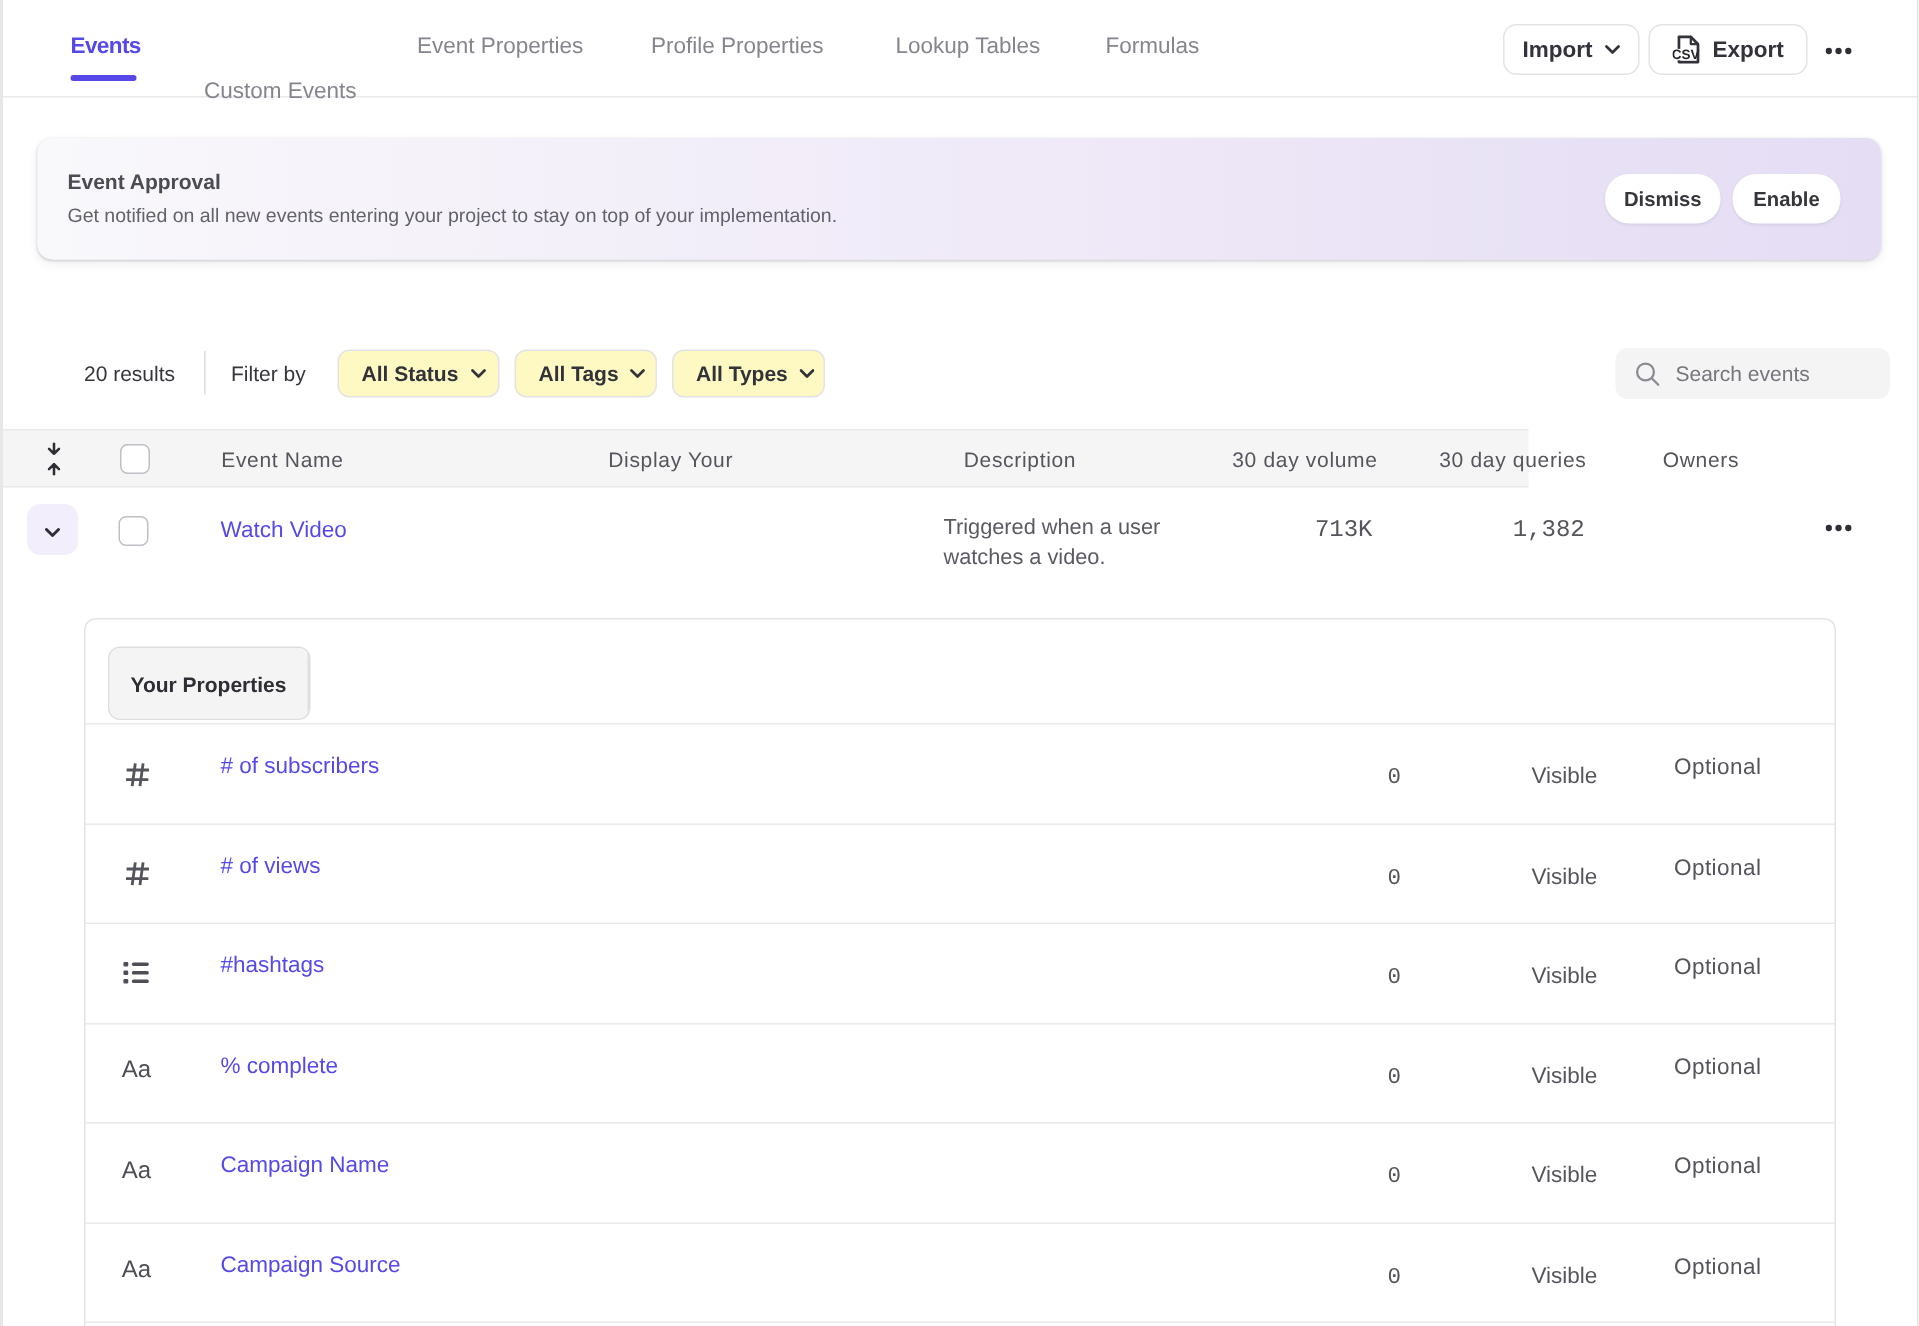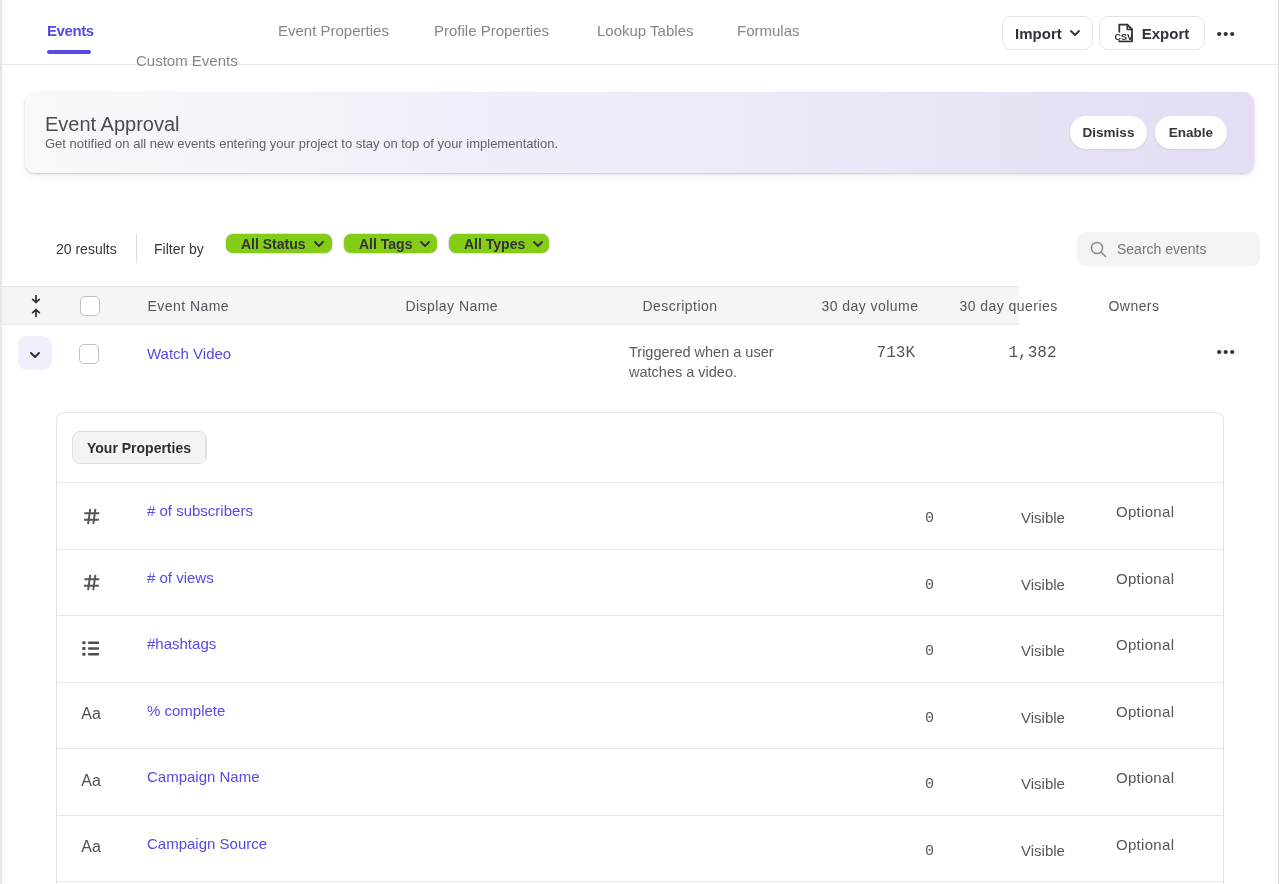--- a/index.html
+++ b/index.html
@@ -12,44 +12,44 @@
   .topbar { position:absolute; left:0; top:0; width:1279px; height:65px; background:#fff; border-bottom:1px solid #eaeaec; }
   .tab { position:absolute; top:22px; font-size:15px; font-weight:400; color:#85858d; white-space:nowrap; }
   .tab.active { color:#5649e8; font-weight:700; letter-spacing:-0.4px; }
   .underline { position:absolute; left:47px; top:49.5px; width:44px; height:4px; border-radius:2px; background:#5649e8; }
   .btn { position:absolute; background:#fff; border:1px solid #e3e3e7; border-radius:9px; display:flex; align-items:center; justify-content:center; font-size:15px; font-weight:700; color:#32323a; }
 
   
   .banner { position:absolute; left:25px; top:92px; width:1229px; height:81px; border-radius:10px;
             background:linear-gradient(to right, #f9f8fb 0%, #efe9f8 55%, #e4ddf4 100%);
             box-shadow:0 1px 2px rgba(45,40,70,0.20), 0 3px 7px rgba(45,40,70,0.07); }
-  .banner h2 { font-size:20px; font-weight:400; color:#4b4b52; position:absolute; left:20px; top:21px; }
+  .banner h2 { font-size:14px; font-weight:700; color:#4b4b52; position:absolute; left:20px; top:21px; }
   .banner p { font-size:13px; color:#62626b; position:absolute; left:20px; top:44px; }
   .bbtn { position:absolute; top:24px; height:33px; background:#fff; border-radius:16px; display:flex; align-items:center; justify-content:center; font-size:13.5px; font-weight:700; color:#35353b; box-shadow:0 1px 2px rgba(45,40,70,0.10); }
 
   
   .fr-text { position:absolute; font-size:14px; color:#36363c; }
   .fr-sep { position:absolute; left:136px; top:234px; width:1px; height:29px; background:#dcdcde; }
-  .drop { position:absolute; top:233px; height:21px; background:#84cc16; border:1px solid #e3e3e7; border-radius:8px; display:flex; align-items:center; font-size:14px; font-weight:700; color:#32323a; }
+  .drop { position:absolute; top:233px; height:32px; background:#fef9c3; border:1px solid #e3e3e7; border-radius:8px; display:flex; align-items:center; font-size:14px; font-weight:700; color:#32323a; }
   .search { position:absolute; left:1077px; top:232px; width:183px; height:34px; background:#f4f4f5; border-radius:8px; }
   .search span { position:absolute; left:40px; top:8.5px; font-size:14px; color:#75757d; }
 
   
   .thead { position:absolute; left:1.5px; top:286px; width:1017px; height:39px; background:#f5f5f6; border-top:1px solid #eaeaec; border-bottom:1px solid #eaeaec;padding-left:10px; }
   .th { position:absolute; font-size:14px; font-weight:500; color:#55555c; top:10.5px; white-space:nowrap; letter-spacing:0.45px; }
   .cb { position:absolute; width:20px; height:20px; border:1.5px solid #bfbfc6; border-radius:5px; background:#fff; }
 
   
   .chevbtn { position:absolute; left:18px; top:336px; width:34px; height:34px; background:#f2eefb; border-radius:9px; }
   .link { color:#5649e8; }
   .mono { font-family:"Liberation Mono", monospace; font-size:16px; color:#55555c; }
 
   
   .card { position:absolute; left:56px; top:412px; width:1168px; height:472px; border:1px solid #e4e4e8; border-bottom:none; border-radius:8px 8px 0 0; background:#fff; }
-  .seg { position:absolute; left:15px; top:18px; height:33px; border:1px solid #dededf; border-radius:8px; display:flex; overflow:hidden; }
+  .seg { position:absolute; left:15px; top:18px; height:49px; border:1px solid #dededf; border-radius:8px; display:flex; overflow:hidden; }
   .seg .s1 { background:#f4f4f5; color:#2d2d33; font-weight:700; font-size:14px; display:flex; align-items:center; padding:0 14px; border-right:1px solid #dededf; }
   .seg .s2 { background:#fff; color:#8d8d95; font-weight:700; font-size:14px; display:flex; align-items:center; padding:0 14px; }
   .prow { position:absolute; left:0; width:1166px; height:67px; border-top:1px solid #e9e9ec; }
   .picon { position:absolute; left:16px; top:0; width:36px; height:66px; display:flex; align-items:center; justify-content:center; color:#4b4b52; }
   .pname { position:absolute; left:90px; top:19px; font-size:15px; color:#5649e8; }
   .pzero { position:absolute; left:830px; top:27px; width:47px; text-align:right; font-family:"Liberation Mono", monospace; font-size:15px; color:#55555c; }
   .pvis  { position:absolute; left:964px; top:26px; font-size:15px; color:#55555c; }
   .popt  { position:absolute; left:1059px; top:20px; font-size:15px; color:#55555c; letter-spacing:0.3px; }
 </style>
 </head>
@@ -116,21 +116,21 @@
     <span>Search events</span>
   </div>
 
   <div class="thead">
     <svg width="14" height="22" viewBox="0 0 14 22" style="position:absolute; left:27px; top:8px;">
       <path d="M7 0.7 V7.5 M7 7.5 L3.7 4.3 M7 7.5 L10.3 4.3" stroke="#2d2d33" stroke-width="1.7" fill="none" stroke-linecap="round" stroke-linejoin="round"></path>
       <path d="M7 21.3 V14.5 M7 14.5 L3.7 17.7 M7 14.5 L10.3 17.7" stroke="#2d2d33" stroke-width="1.7" fill="none" stroke-linecap="round" stroke-linejoin="round"></path>
     </svg>
     <div class="cb" style="left:78.5px; top:9px;"></div>
     <span class="th" style="left:146px;">Event Name</span>
-    <span class="th" style="left:404px;">Display Name</span>
+    <span class="th" style="left:404px;">Display Your</span>
     <span class="th" style="left:629px;margin-left:12px;">Description</span>
     <span class="th" style="left:820px;">30 day volume</span>
     <span class="th" style="left:958px;">30 day queries</span>
     <span class="th" style="left:1107px;">Owners</span>
   </div>
 
   <div class="chevbtn">
     <svg width="10" height="6" viewBox="0 0 10 6" style="position:absolute; left:12px; top:15.5px;">
       <path d="M1 1l4 4 4-4" fill="none" stroke="#2d2d33" stroke-width="1.9" stroke-linecap="round" stroke-linejoin="round"></path>
     </svg>

